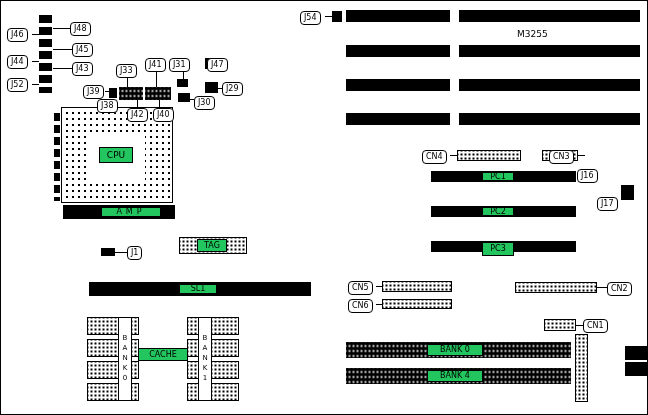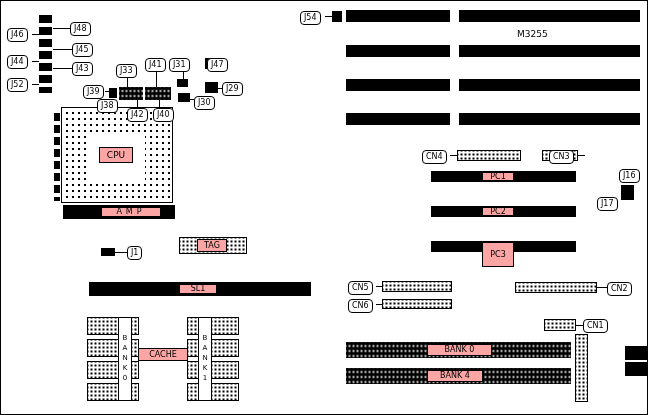--- a/index.html
+++ b/index.html
@@ -1,20 +1,20 @@
 <!DOCTYPE html>
 <html><head>
 <meta charset="utf-8">
 <style>
   html,body{margin:0;padding:0;background:#fff}
   .board{position:relative;width:648px;height:415px;border:1px solid #000;box-sizing:border-box;
          background:#fff;overflow:hidden;font-family:"DejaVu Sans",sans-serif;color:#000}
   .lbl{position:absolute;background:#fff;border:1px solid #000;border-radius:4px;font-size:8px;
        line-height:10px;padding:1px 3px;white-space:nowrap;text-align:center;z-index:5}
-  .boxlbl{position:absolute;background:#fca5a5;border:1px solid #000;font-size:8px;line-height:10px;
+  .boxlbl{position:absolute;background:#22c55e;border:1px solid #000;font-size:8px;line-height:10px;
        text-align:left;z-index:5;display:flex;align-items:center;justify-content:center;
        box-sizing:border-box;white-space:nowrap}
   .bar{position:absolute;background:#000;z-index:1}
   .hdr{position:absolute;border:1px solid #000;background-color:#fff;box-sizing:border-box;
        background-image:radial-gradient(#000 0.9px,transparent 1.1px);
        background-size:4px 4px;background-position:1.5px 1.5px;z-index:1}
   .dotblk{position:absolute;background-color:#000;
        background-image:radial-gradient(#fff 0.8px,transparent 1px);
        background-size:4px 5px;background-position:1.5px 1.5px;z-index:1}
   .cpu{position:absolute;border:1px solid #000;background-color:#fff;box-sizing:border-box;
@@ -121,42 +121,42 @@
   <div class="hdr" style="left:456px;top:149px;width:64px;height:11px"></div>
   <div class="hdr" style="left:541px;top:149px;width:36px;height:11px"></div>
   <div class="ln" style="left:577px;top:154px;width:7px;height:1px"></div>
   <div class="lbl" style="left:548px;top:149px">CN3</div>
 
   <div class="bar" style="left:430px;top:170px;width:145px;height:11px"></div>
   <div class="boxlbl" style="left:481px;top:171px;width:32px;height:9px">PC1</div>
   <div class="bar" style="left:430px;top:205px;width:145px;height:11px"></div>
   <div class="boxlbl" style="left:481px;top:206px;width:32px;height:9px">PC2</div>
   <div class="bar" style="left:430px;top:240px;width:145px;height:11px"></div>
-  <div class="boxlbl" style="left:481px;top:241px;width:32px;height:25px">PC3</div>
+  <div class="boxlbl" style="left:481px;top:241px;width:32px;height:14px">PC3</div>
 
-  <div class="lbl" style="left:618px;top:168px">J16</div>
+  <div class="lbl" style="left:576px;top:168px">J16</div>
   <div class="lbl" style="left:596px;top:196px">J17</div>
   <div class="bar" style="left:620px;top:184px;width:13px;height:15px"></div>
 
   <div class="lbl" style="left:347px;top:280px">CN5</div>
   <div class="ln" style="left:375px;top:285px;width:6px;height:1px"></div>
   <div class="hdr" style="left:381px;top:280px;width:70px;height:11px"></div>
   <div class="lbl" style="left:347px;top:298px">CN6</div>
   <div class="ln" style="left:375px;top:303px;width:6px;height:1px"></div>
   <div class="hdr" style="left:381px;top:298px;width:70px;height:10px"></div>
   <div class="hdr" style="left:514px;top:281px;width:82px;height:11px"></div>
   <div class="ln" style="left:596px;top:286px;width:10px;height:1px"></div>
   <div class="lbl" style="left:606px;top:281px">CN2</div>
 
   <div class="hdr" style="left:543px;top:318px;width:32px;height:12px"></div>
   <div class="ln" style="left:575px;top:324px;width:7px;height:1px"></div>
   <div class="lbl" style="left:582px;top:318px">CN1</div>
 
   <div class="dotblk" style="left:345px;top:341px;width:225px;height:16px"></div>
-  <div class="boxlbl" style="left:426px;top:343px;width:65px;height:12px">BANK 0</div>
+  <div class="boxlbl" style="left:426px;top:343px;width:56px;height:12px">BANK 0</div>
   <div class="dotblk" style="left:345px;top:367px;width:225px;height:16px"></div>
   <div class="boxlbl" style="left:426px;top:369px;width:56px;height:12px">BANK 4</div>
 
   <div class="hdr" style="left:574px;top:333px;width:13px;height:68px"></div>
   <div class="bar" style="left:624px;top:345px;width:22px;height:14px"></div>
   <div class="bar" style="left:624px;top:361px;width:22px;height:14px"></div>
 
 </div>
 
 </body></html>

